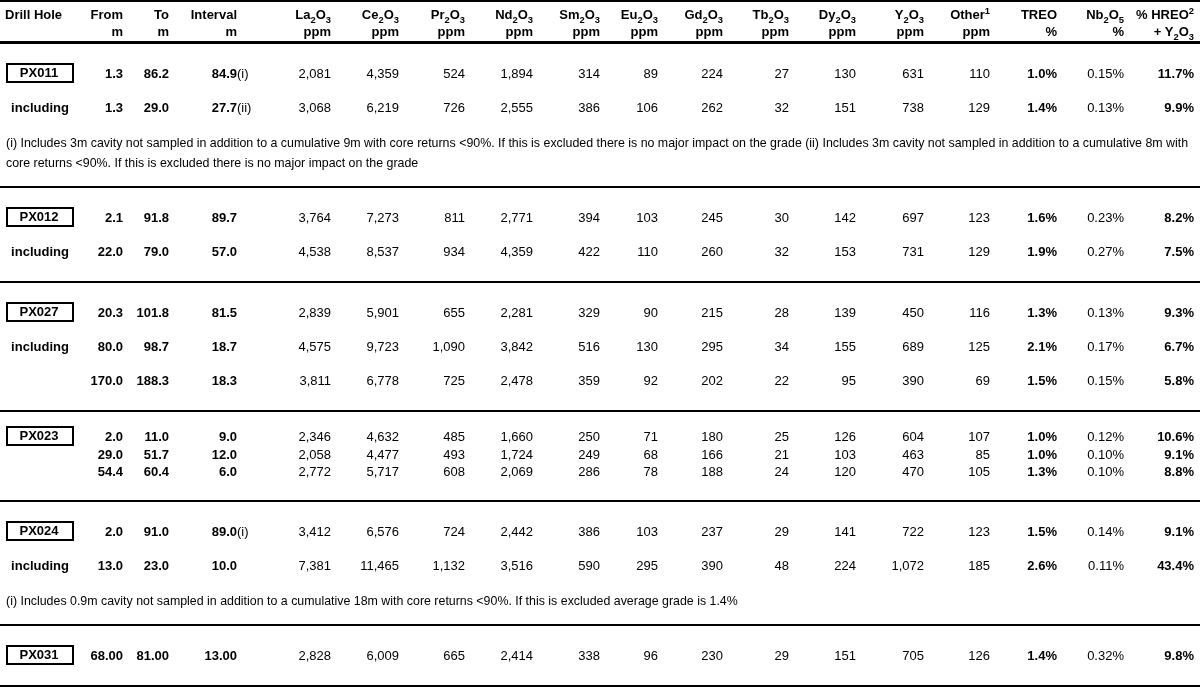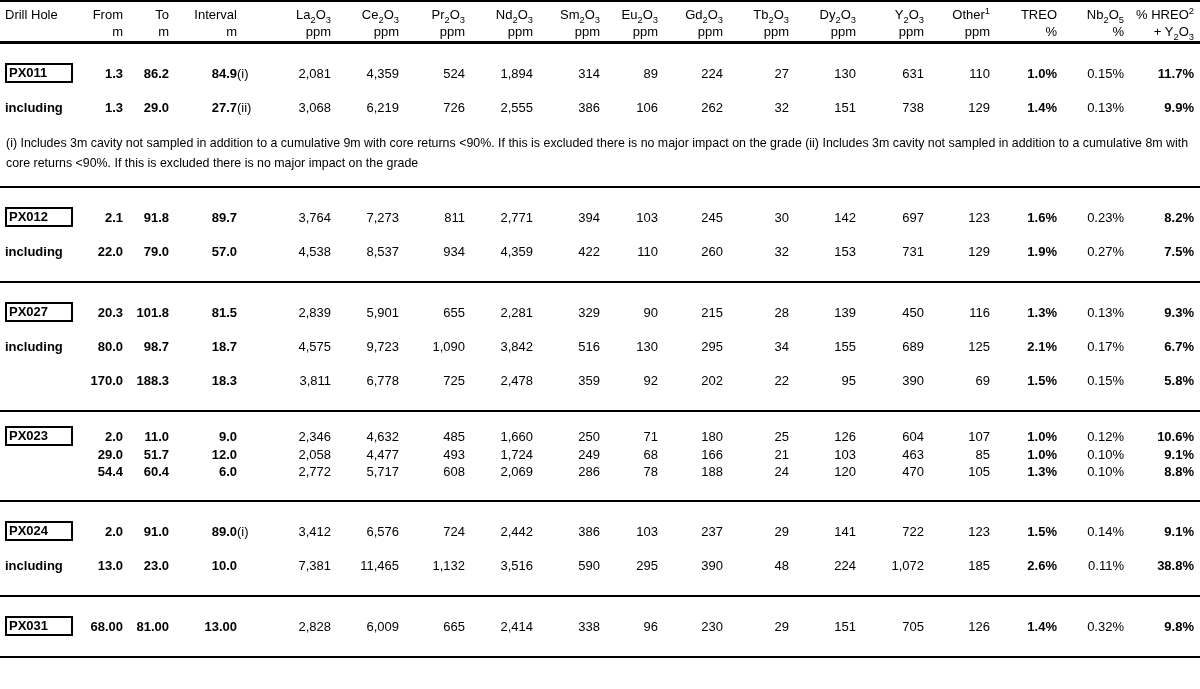--- a/index.html
+++ b/index.html
@@ -6,26 +6,26 @@
   body{
     width:1200px;height:689px;overflow:hidden;
     font-family:"Liberation Sans", sans-serif;color:#000;
     -webkit-font-smoothing:antialiased;
   }
   .page{width:1200px;}
   .topline{height:2px;background:#000;}
   table.grid{border-collapse:collapse;table-layout:fixed;width:1189px;margin-left:5px;}
   table.grid td, table.grid th{padding:0;font-size:13px;white-space:nowrap;overflow:visible;}
   
-  #header-table th{font-weight:normal;text-align:right;vertical-align:bottom;height:17px;}
+  #header-table th{font-weight:bold;text-align:right;vertical-align:bottom;height:17px;}
   #header-table th.c-hole{text-align:left;}
   #header-table{margin-top:3px;}
   .header-rule{height:3px;background:#000;margin-top:2px;}
   
-  td.c-hole{text-align:left;font-weight:bold;}
+  td.c-hole{text-align:center;font-weight:bold;}
   td.c-b{text-align:right;font-weight:bold;}
   td.c-r{text-align:right;font-weight:normal;}
   td.c-note{text-align:left;font-weight:normal;font-size:11.5px;padding-left:7px;}
   tr.row-tall td{height:34px;vertical-align:middle;}
   tr.row-compact td{height:17px;vertical-align:middle;}
   .section{padding-top:12px;}
   .section-px023{padding-top:14px;}
   .hole-box{display:inline-block;border:2px solid #000;padding:0px 4px 1px 2px;font-weight:bold;min-width:58px;}
   .note{margin:9px 0 0 0;padding:0 8px 0 6px;font-size:12.4px;line-height:20px;font-weight:normal;}
   .sep{height:2px;background:#000;margin-top:13px;}
@@ -487,24 +487,25 @@
               <td class="c-r">3,516</td>
               <td class="c-r">590</td>
               <td class="c-r">295</td>
               <td class="c-r">390</td>
               <td class="c-r">48</td>
               <td class="c-r">224</td>
               <td class="c-r">1,072</td>
               <td class="c-r">185</td>
               <td class="c-b">2.6%</td>
               <td class="c-r">0.11%</td>
-              <td class="c-b">38.8%</td>
+              <td class="c-b">43.4%</td>
             </tr>
           </tbody>
         </table>
+        <p class="note">(i) Includes 0.9m cavity not sampled in addition to a cumulative 18m with core returns &lt;90%. If this is excluded average grade is 1.4%</p>
         <div class="sep"></div>
       </div>
       <div class="section">
         <table class="grid">
           <colgroup>
             <col style="width: 70px;">
             <col style="width: 48px;">
             <col style="width: 46px;">
             <col style="width: 68px;">
             <col style="width: 32px;">

